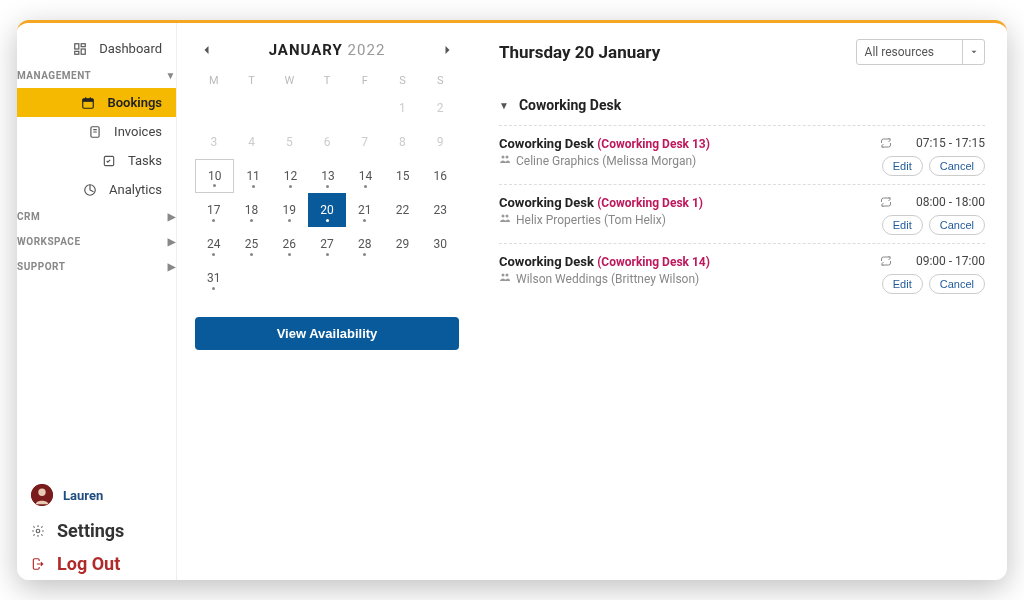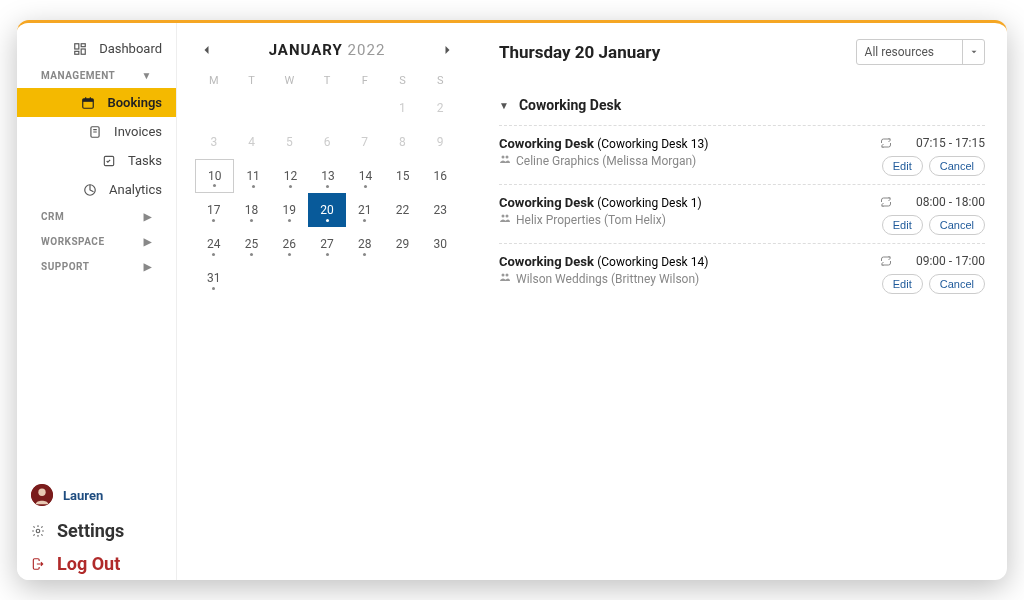--- a/index.html
+++ b/index.html
@@ -81,21 +81,21 @@
     color: #222;
     font-weight: 600;
   }
   .sb-item .icon { width: 16px; color:#555; display:flex; }
   .sb-item.active .icon { color:#222; }
   .sb-group {
     color: #888;
     font-size: 10px;
     font-weight: 700;
     letter-spacing: .5px;
-    padding: 7px 24px;
+    padding: 7px 0;
     display: flex;
     align-items: center;
     justify-content: space-between;
     cursor: pointer;
   }
   .sb-group .chev { font-size: 10px; color:#888; }
   .sb-spacer { flex: 1; }
   .sb-user {
     display:flex; align-items:center; gap:10px; padding: 8px 14px;
     font-weight:700; color:#1f4d80; font-size:13px;
@@ -177,21 +177,21 @@
   }
   .res-group-title .chev { font-size:10px; color:#555; cursor:pointer; }
   .booking {
     border-top: 1px dashed #ddd;
     padding: 10px 0 8px 0;
   }
   .booking-head {
     display:flex; justify-content:space-between; align-items:flex-start;
   }
   .b-left .res { font-size:13px; font-weight:700; color:#222; }
-  .b-left .res .sub { font-weight:400; color:#000000; font-size:12px;}
+  .b-left .res .sub { font-weight:700; color:#be185d; font-size:12px;}
   .b-left .customer { color:#888; font-size:12px; margin-top:2px; display:flex; align-items:center; gap:5px;}
   .b-right { text-align:right; font-size:12px; color:#444; }
   .b-right .time-row { display:flex; align-items:center; justify-content:flex-end; gap:24px; }
   .b-right .repeat-ic { color:#888; display:flex; }
   .b-actions { margin-top:6px; display:flex; gap:6px; justify-content:flex-end;}
   .btn-sm {
     border:1px solid #ccc; background:#fff; color:#1f5a9a;
     font-size:11px; padding:3px 10px; border-radius:10px; cursor:pointer;
   }
 </style>
@@ -400,20 +400,21 @@
                   <div class="cal-cell">31<span class="dot"></span></div>
                   <div class="cal-cell"></div>
                   <div class="cal-cell"></div>
                   <div class="cal-cell"></div>
                   <div class="cal-cell"></div>
                   <div class="cal-cell"></div>
                   <div class="cal-cell"></div>
                 </div>
               </div>
           </div>
+          <button class="view-btn">View Availability</button>
         </div>
 
         <div class="right-panel">
           <div class="rp-head">
             <div class="rp-date">Thursday 20 January</div>
             <div class="rp-select">
               <span class="label">All resources</span>
               <span class="dd">
                   <svg width="10" height="10" viewBox="0 0 24 24" fill="#666">
                     <path d="M6 9l6 6 6-6z"></path>

